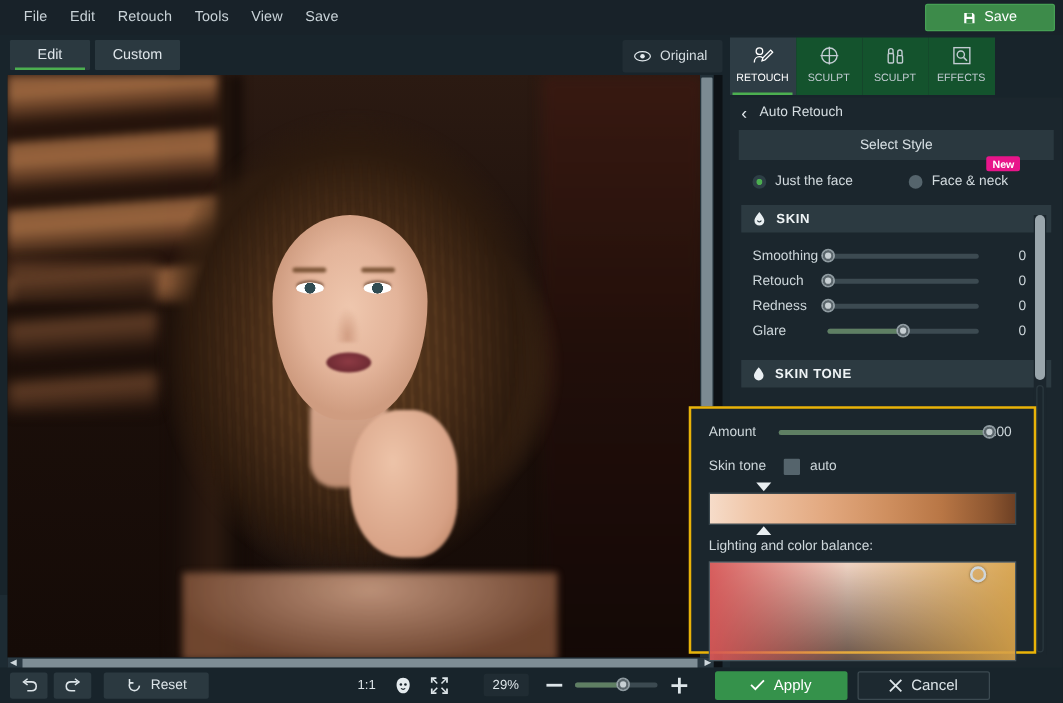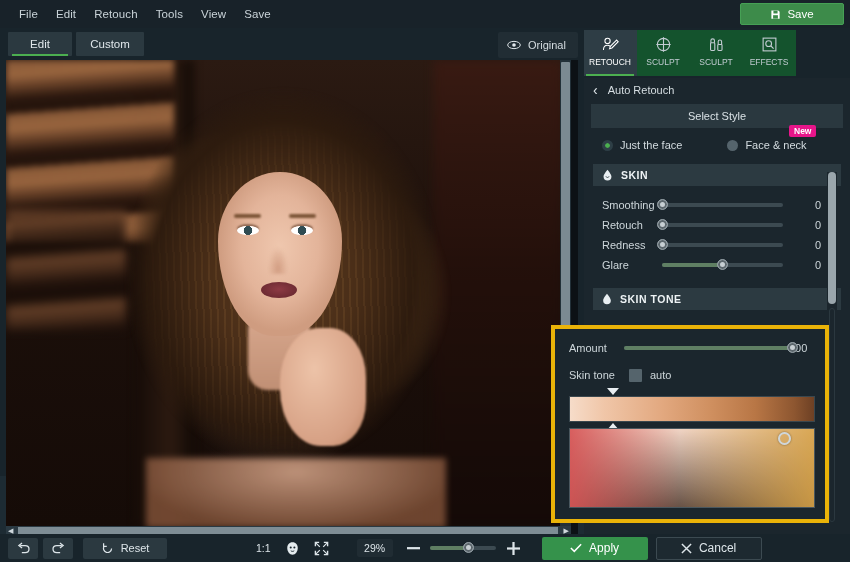--- a/index.html
+++ b/index.html
@@ -241,21 +241,21 @@
     position: absolute; top: -4px; width: 11px; height: 11px; border-radius: 50%;
     background: #c7cfd3; border: 1px solid #8e9aa0;
     box-shadow: inset 0 0 0 2px #5b666c; margin-left: -5px; cursor: pointer;
   }
   .sval { width: 40px; text-align: right; padding-right: 10px; font-size: 11px; color: #cdd6da; }
   .srow .sval { margin-left: 8px; }
 
   
   .highlight {
     position: absolute; left: 551px; top: 325px; width: 278px; height: 198px;
-    border: 4px solid #eab308; background: #1b262d;
+    border: 2px solid #eab308; background: #1b262d;
   }
   .hi-inner { position: relative; width: 100%; height: 100%; padding: 10px 14px; }
   .hi-row { display: flex; align-items: center; height: 18px; font-size: 11px; color: #cdd6da; }
   .hi-row .hlabel { width: 60px; }
   .track-wide {
     position: relative; width: 168px; height: 4px; background: #3c4a51; border-radius: 2px; cursor: pointer;
   }
   .track-wide .fill { position: absolute; left: 0; top: 0; height: 4px; background: #5f7f63; border-radius: 2px; }
   .checkbox {
     width: 13px; height: 13px; background: #55646c; border-radius: 1px; margin-right: 8px; cursor: pointer;
@@ -539,20 +539,21 @@
         <span class="checkbox"></span>
         <span>auto</span>
       </div>
 
       <div class="tone-strip-wrap">
         <span class="tri tri-top"></span>
         <div class="tone-strip"></div>
         <span class="tri tri-bot"></span>
       </div>
 
+      <div class="hi-caption">Lighting and color balance:</div>
 
       <div class="picker2d">
         <span class="picker-handle"></span>
       </div>
     </div>
   </div>
 
   <div class="bottombar">
     <div class="ic-btn" style="margin-left:8px">
       <span>
@@ -573,21 +574,21 @@
     <div class="reset-btn">
       <span>
         <svg width="13" height="13" viewBox="0 0 16 16">
             <path d="M13 8A5 5 0 113.8 5.2" fill="none" stroke="#dde5e9" stroke-width="1.5"></path>
             <path d="M3.2 1.4v3.9h3.9" fill="none" stroke="#dde5e9" stroke-width="1.5"></path>
           </svg>
       </span>
       <span>Reset</span>
     </div>
 
-    <div style="margin-left:89px" class="zoom-text">1:1</div>
+    <div style="margin-left:119px" class="zoom-text">1:1</div>
     <div style="margin-left:14px">
       <span>
         <svg width="15" height="15" viewBox="0 0 16 16">
             <path d="M8 1.2c3.6 0 5.6 2.6 5.6 6.2S11.2 14.6 8 14.6 2.4 11 2.4 7.4 4.4 1.2 8 1.2z" fill="#e4ebee"></path>
             <circle cx="6.1" cy="7" r="1.1" fill="#18242b"></circle>
             <circle cx="10" cy="7" r="1.1" fill="#18242b"></circle>
             <path d="M6.2 10.4c1 .9 2.6.9 3.6 0" stroke="#18242b" stroke-width="1" fill="none"></path>
           </svg>
       </span>
     </div>

